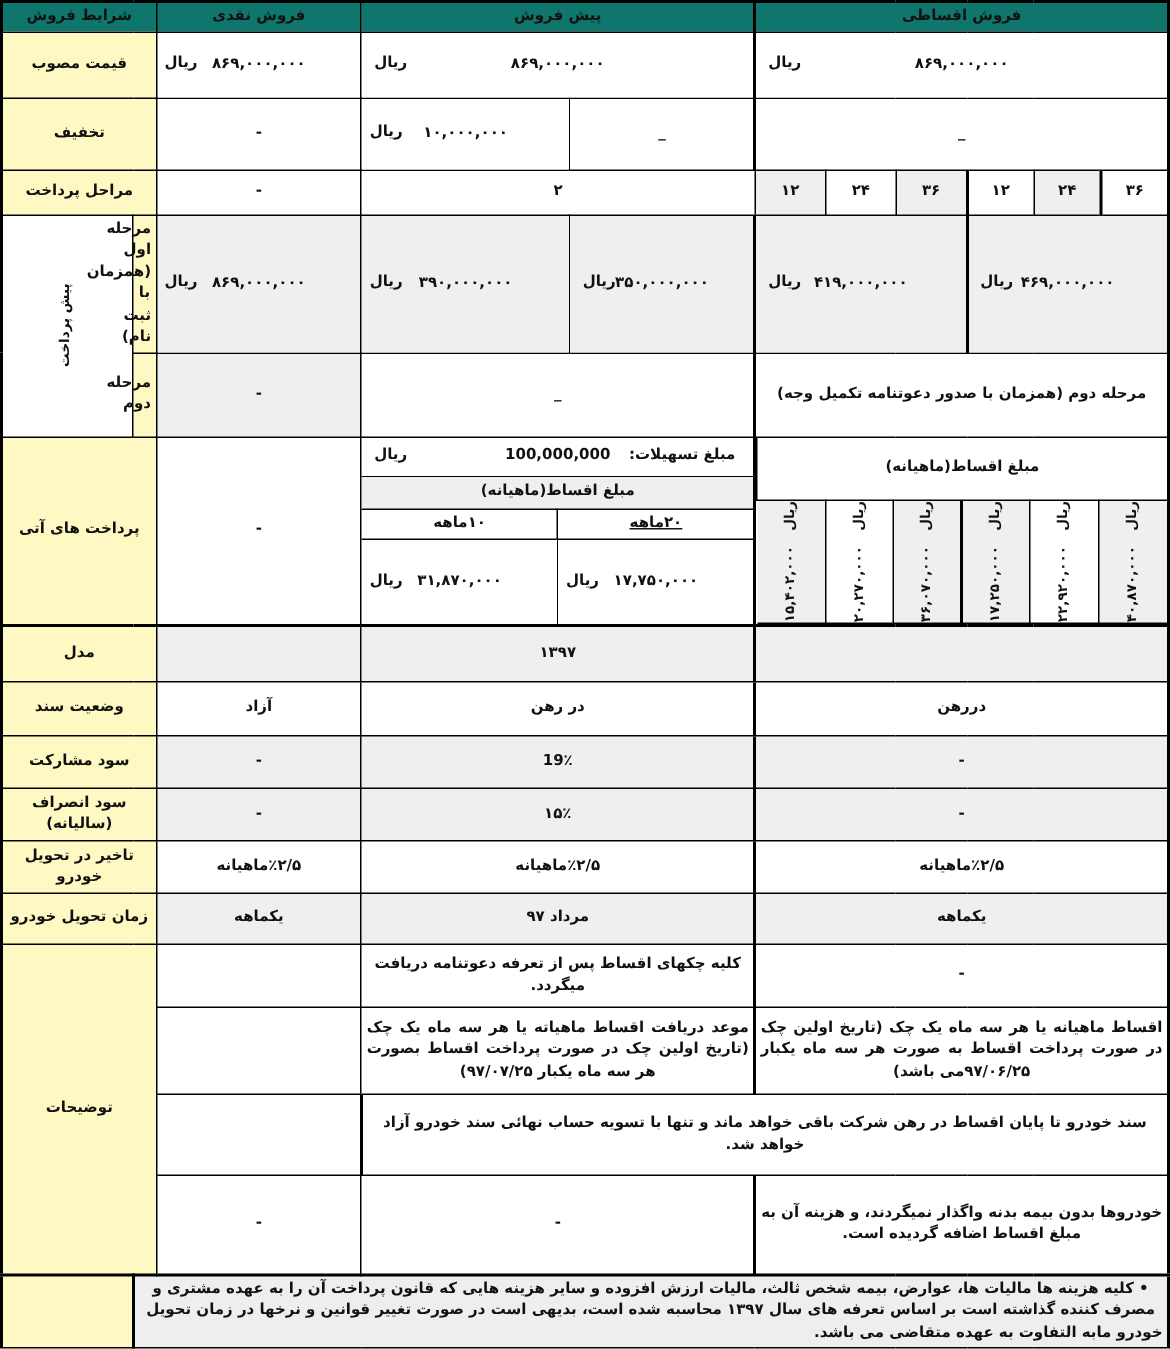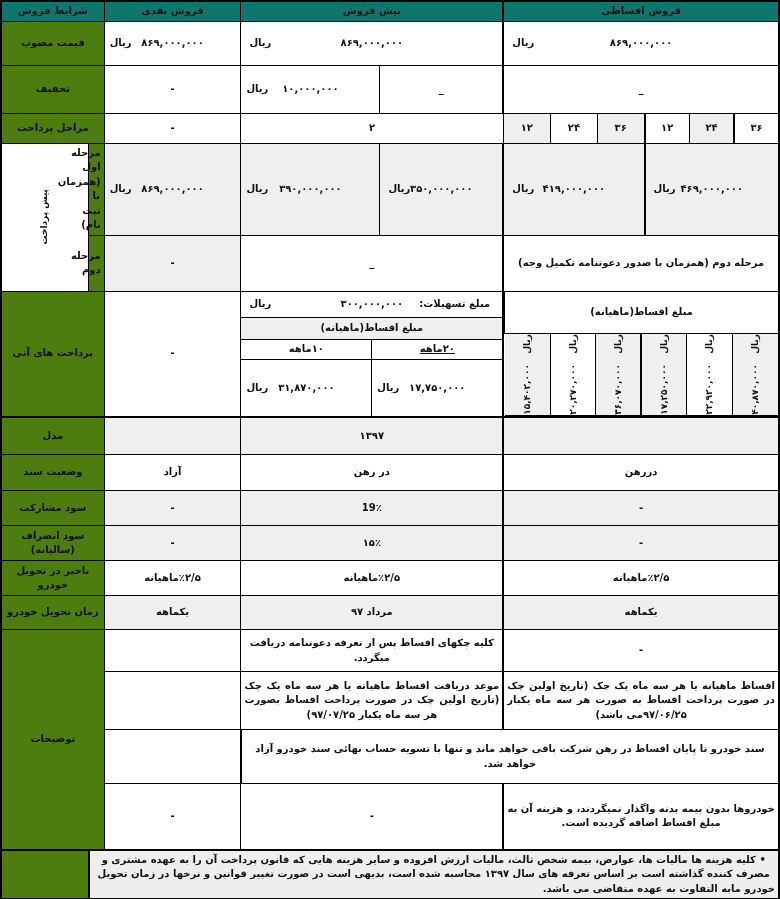--- a/index.html
+++ b/index.html
@@ -37,21 +37,21 @@
     padding: 2px 3px;
     box-sizing: border-box;
     line-height: 1.45;
   }
   .hdr {
     background: #0f766e;
     font-size: 11px;
     font-weight: bold;
   }
   .lblcol {
-    background: #4d7c0f;
+    background: #fef9c3;
     font-size: 10px;
     font-weight: bold;
   }
   .shade {
     background: #efefef;
   }
   .white {
     background: #ffffff;
   }
   .thickleft { border-left: 2px solid #000 !important; }
@@ -302,21 +302,21 @@
       </tbody>
             </table>
     </td>
 
     <td class="white nopad" colspan="2">
       <table class="subtbl">
         <tbody>
                 <tr style="height:26px">
           <td class="white money" colspan="2" style="border-top:none;border-right:none;border-left:none;">
             <span style="position:absolute;right:12px;top:50%;transform:translateY(-50%);">مبلغ تسهیلات:</span>
-            <span class="amt">۳۰۰,۰۰۰,۰۰۰</span>
+            <span class="amt">100,000,000</span>
             <span class="unit">ریال</span>
           </td>
         </tr>
         <tr style="height:22px">
           <td class="shade tiny" colspan="2" style="border-right:none;border-left:none;">مبلغ اقساط(ماهیانه)</td>
         </tr>
         <tr style="height:20px">
           <td class="white" style="border-right:none;text-decoration:underline;">۲۰ماهه</td>
           <td class="white" style="border-left:none;">۱۰ماهه</td>
         </tr>

